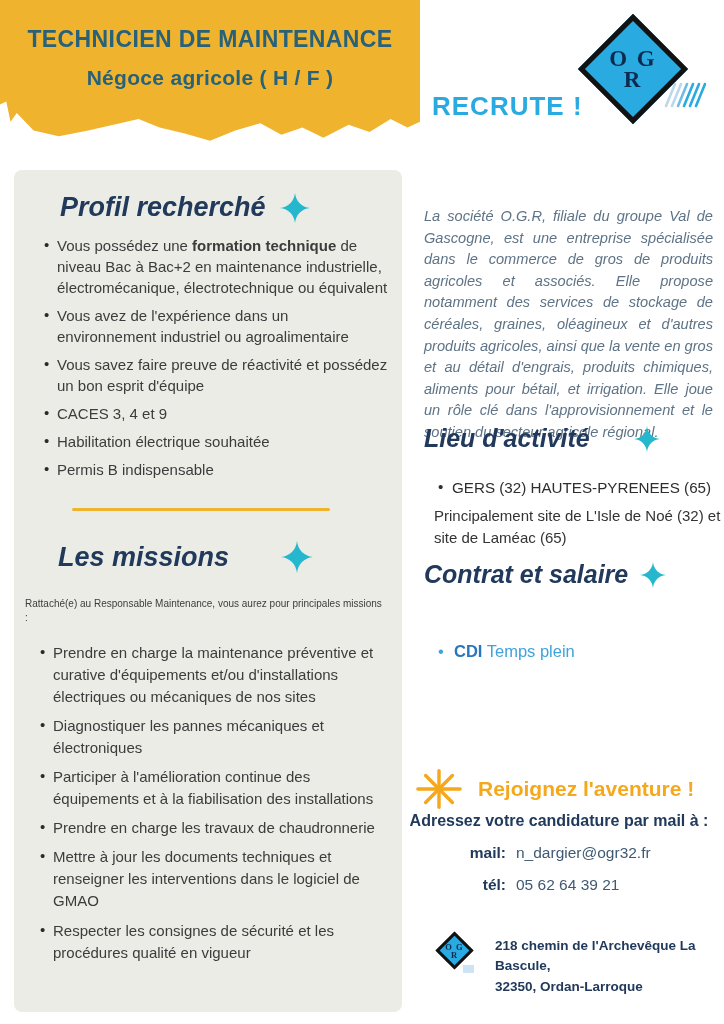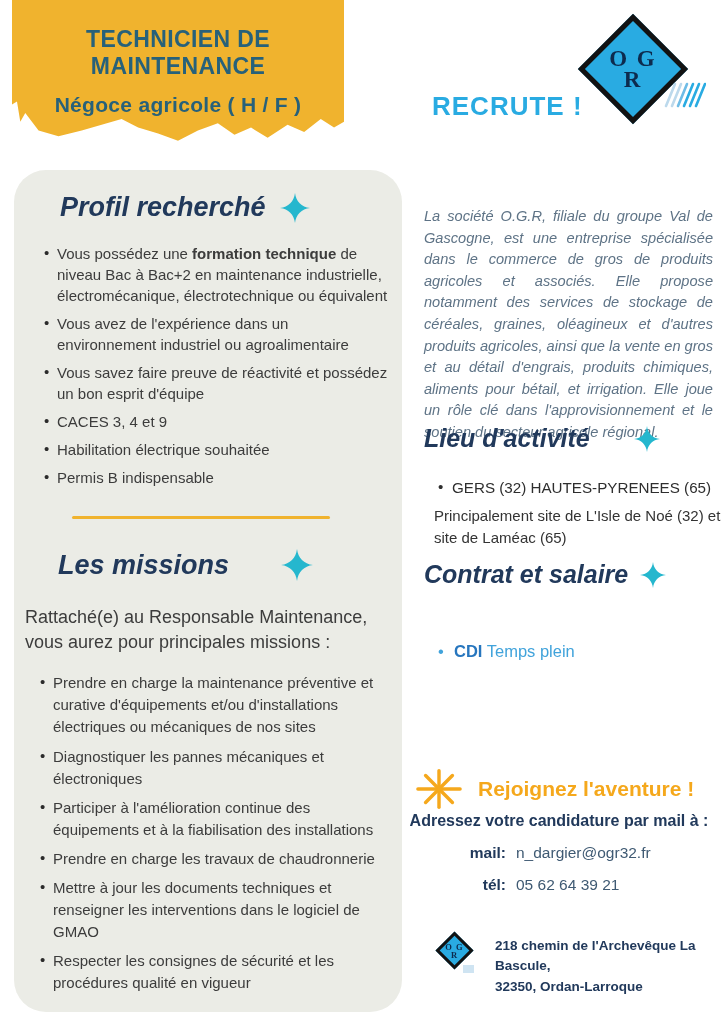--- a/index.html
+++ b/index.html
@@ -6,51 +6,51 @@
     --yellow:#F0B32E; --blue:#29ABE2; --navy:#21395B; --teal:#27617A;
     --cyan:#25B7CE; --orange:#F5A81C; --card:#EBECE6; --body-text:#3C3C3C;
     --slate:#5E7386; --blue-light:#41A3DB; --blue-bold:#2776BE; --logo-ink:#0D2B4E;
   }
   *{box-sizing:border-box;margin:0;padding:0}
   html,body{width:724px;height:1024px}
   body{background:#fff;font-family:"Liberation Sans",sans-serif;position:relative;overflow:hidden}
   .page{position:absolute;inset:0;width:724px;height:1024px}
 
   
-  .banner{position:absolute;left:12px;top:0;width:332px;height:145px;background:var(--yellow);
+  .banner{position:absolute;left:0;top:0;width:420px;height:145px;background:var(--yellow);
     clip-path:polygon(0 0,100% 0,100% 84%,97% 88%,93% 82%,88% 91%,83% 86%,77% 95%,72% 88%,67% 93%,62% 85%,56% 90%,50% 97%,44% 92%,38% 88%,33% 82%,27% 86%,21% 90%,14% 94%,8% 90%,4% 78%,2.5% 84%,1.5% 70%,0 72%);}
   .banner-title{margin-top:26px;text-align:center;font-size:23px;font-weight:800;color:var(--teal);letter-spacing:.4px}
   .banner-subtitle{margin-top:13px;text-align:center;font-size:21px;font-weight:800;color:var(--teal);letter-spacing:.3px}
   .recrute{position:absolute;left:432px;top:91px;font-size:26px;font-weight:800;color:var(--blue);letter-spacing:1px}
 
   .logo{position:absolute;left:594px;top:30px;width:78px;height:78px;background:var(--blue);
     border:5px solid #121212;transform:rotate(45deg)}
   .logo-letters{position:absolute;inset:0;transform:rotate(-45deg);display:flex;flex-direction:column;
     align-items:center;justify-content:center;font-family:"Liberation Serif",serif;font-weight:700;
     color:var(--logo-ink);font-size:23px;line-height:21px;letter-spacing:2px}
   .hatch{position:absolute;left:662px;top:80px}
 
   
-  .card{position:absolute;left:14px;top:170px;width:388px;height:842px;background:var(--card);border-radius:32px}
+  .card{position:absolute;left:14px;top:170px;width:388px;height:842px;background:var(--card);border-radius:8px}
   h2.section{font-style:italic;font-weight:800;color:var(--navy);display:flex;align-items:center}
   .profil-h{font-size:27px;margin:22px 0 0 46px}
   .missions-h{font-size:27px;margin:30px 0 0 44px}
   .sparkle{flex:0 0 auto}
 
   ul.bullets{list-style:none;font-size:15px;line-height:1.4;color:var(--body-text)}
   ul.bullets li{position:relative;padding-left:13px;margin-bottom:7px}
   ul.bullets li::before{content:"\2022";position:absolute;left:0;top:-1px;color:#2b2b2b}
-  .profil-list1{margin:20px 14px 0 30px}
+  .profil-list1{margin:12px 14px 0 30px}
   .profil-list2{margin:0 14px 0 30px}
   .profil-small{margin:3px 14px 0 30px;font-size:13.5px}
   .profil-small li{margin-bottom:8px}
 
   .divider{height:3px;background:var(--yellow);width:258px;margin:28px 0 0 58px;border-radius:2px}
 
-  .missions-intro{margin:24px 16px 0 11px;font-size:18px;line-height:1.4;color:var(--body-text)}
+  .missions-intro{margin:24px 16px 0 11px;font-size:10px;line-height:1.4;color:var(--body-text)}
   .missions-list{margin:17px 8px 0 26px}
   .missions-list li{margin-bottom:20px;line-height:1.47}
 
   
   .company{position:absolute;left:424px;top:206px;width:289px;font-style:italic;font-size:14.6px;
     line-height:1.48;color:var(--slate);text-align:justify}
   .rh{position:absolute;font-style:italic;font-weight:800;color:var(--navy);font-size:25px;display:flex;align-items:center}
   .lieu-h{left:424px;top:424px}
   .contrat-h{left:424px;top:560px}
 

